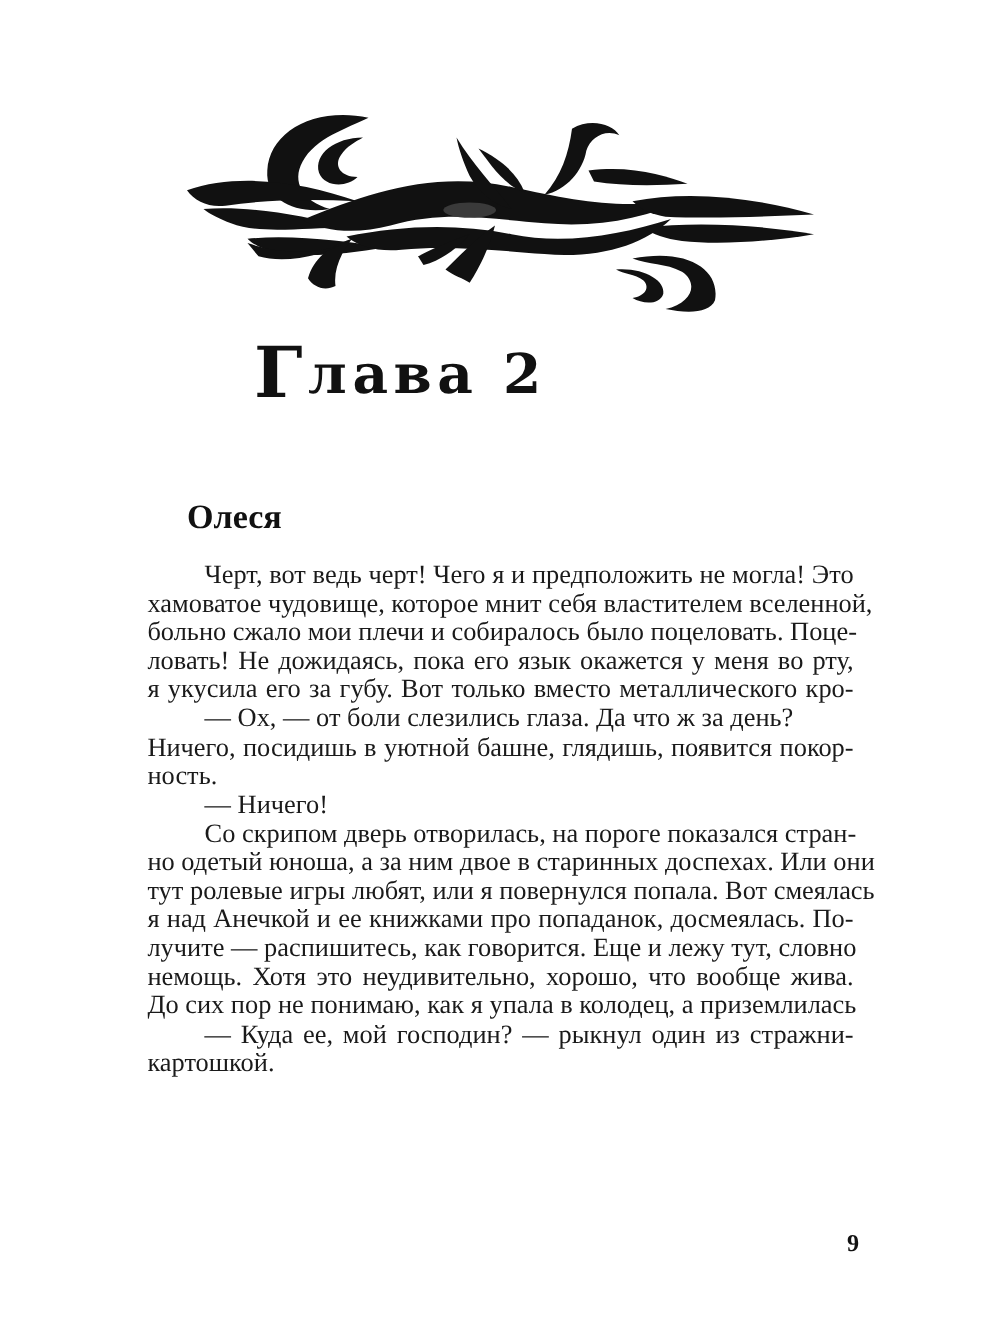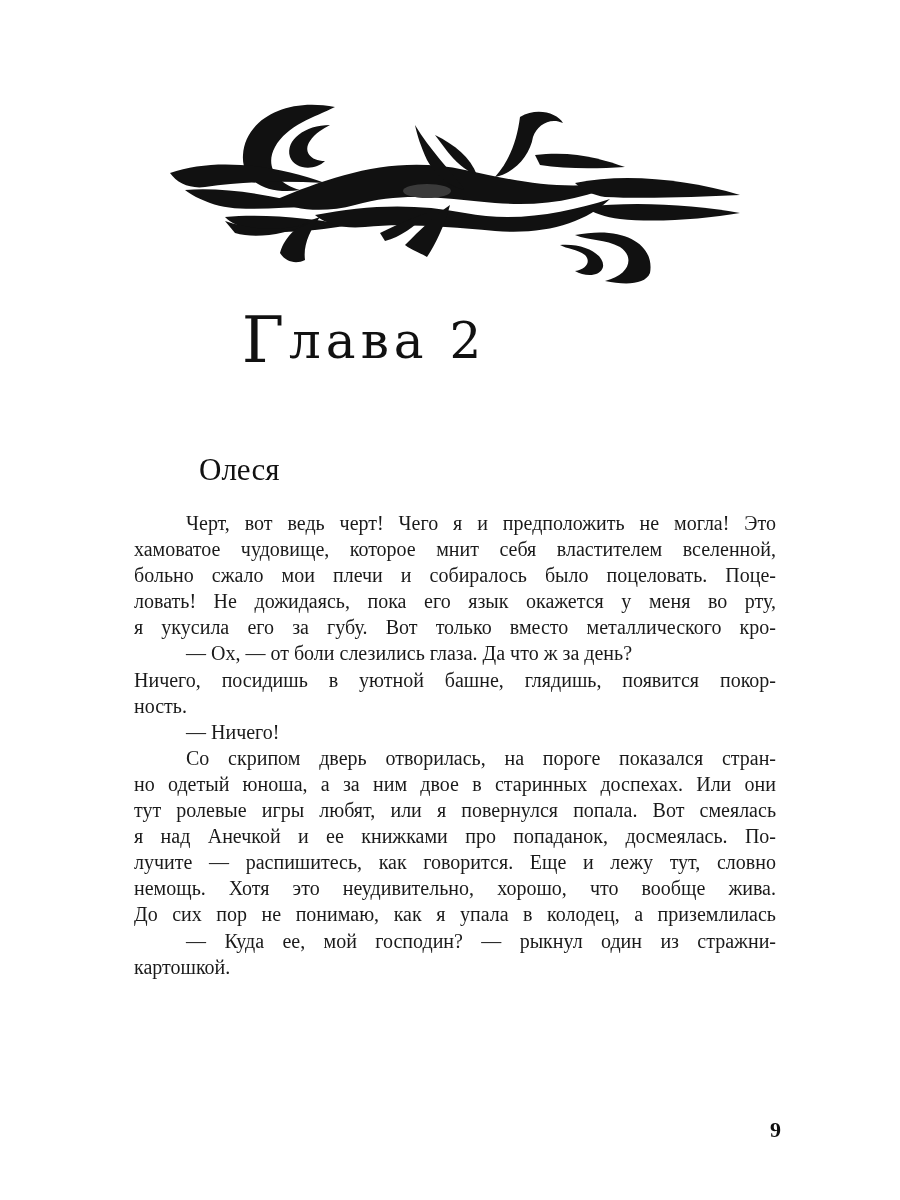--- a/index.html
+++ b/index.html
@@ -22,47 +22,47 @@
       width: 580px;
       height: 190px;
     }
     .chapter-title {
       position: absolute;
       left: 0;
       width: 728px;
       top: 296px;
       text-align: center;
       font-family: "DejaVu Serif", "Liberation Serif", serif;
-      font-weight: normal;
+      font-weight: bold;
       font-size: 50px;
       letter-spacing: 5px;
       color: #111;
       line-height: 80px;
     }
     .chapter-title .cap {
       font-size: 64px;
       display: inline-block;
       transform: translateY(4px);
     }
     .section-title {
       position: absolute;
-      left: 199px;
+      left: 170px;
       top: 450px;
       font-family: "Liberation Serif", serif;
-      font-weight: normal;
+      font-weight: bold;
       font-size: 31px;
       color: #111;
       line-height: 40px;
     }
     .body-text {
       position: absolute;
       left: 134px;
       top: 510px;
       width: 642px;
-      font-size: 20px;
+      font-size: 24px;
       line-height: 26.1px;
     }
     .line {
       display: block;
       text-align: justify;
       text-align-last: justify;
       white-space: nowrap;
       height: 26.1px;
     }
     .line.last {

